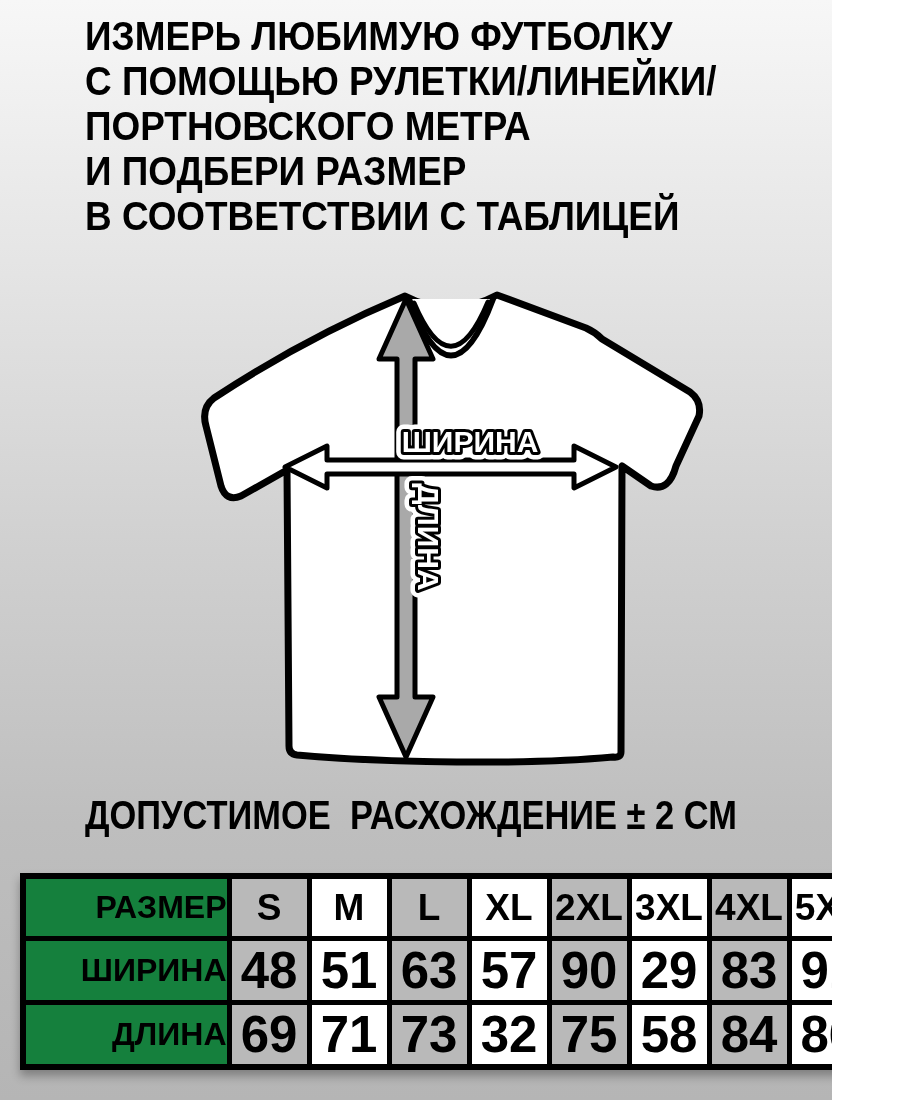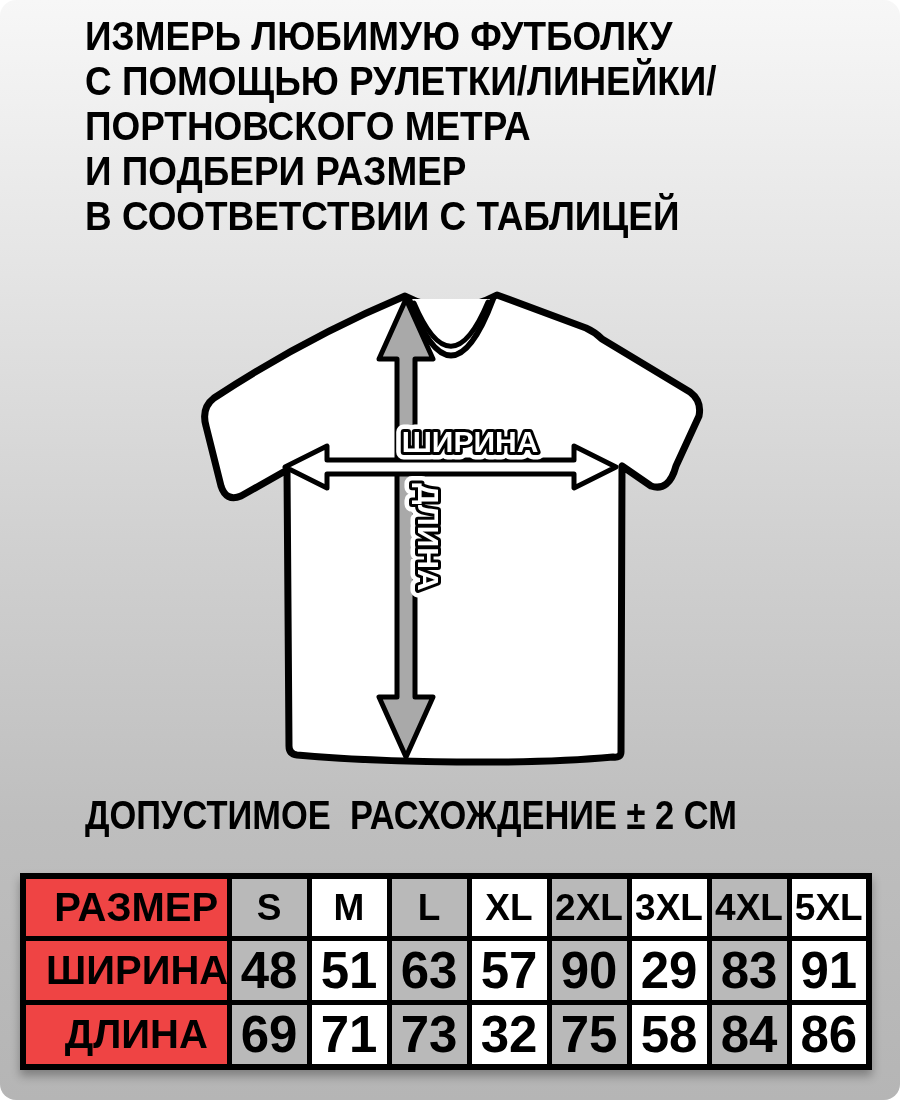--- a/index.html
+++ b/index.html
@@ -1,23 +1,22 @@
 <!DOCTYPE html>
 <html><head>
 <meta charset="utf-8">
 <style>
   html,body{margin:0;padding:0;}
   .canvas{
     position:relative;
-    width:900px;height:1100px;
+    width:832px;height:1100px;
     overflow:hidden;
     background:linear-gradient(to bottom,#f7f7f7 0%,#e4e4e4 25%,#d0d0d0 50%,#bebebe 75%,#b5b5b5 100%);
     font-family:"Liberation Sans","DejaVu Sans",sans-serif;
     color:#000;
-    border-radius:16px;
   }
   .intro{
     position:absolute;left:85px;top:14px;
     font-size:41px;font-weight:700;line-height:45px;
     transform:scaleX(0.9);transform-origin:left top;
     white-space:nowrap;letter-spacing:0;
   }
   .tolerance{
     position:absolute;left:85px;top:793px;
     font-size:41px;font-weight:700;line-height:45px;
@@ -44,24 +43,24 @@
     padding:0;
     text-align:center;
     vertical-align:middle;
     font-weight:700;
     font-size:37px;
     background:#fff;
   }
   .size-table col.c-label{width:206px;}
   .size-table col.c-size{width:80px;}
   .size-table .lbl{
-    text-align:center;
+    text-align:right;
     padding-left:20px;
-    font-size:40px;
-    background:#ef4444;
+    font-size:32px;
+    background:#15803d;
   }
   .size-table .num{font-size:51px;font-weight:600;}
   .size-table .g{background:#b9b9b9;}
   .size-table .w{background:#ffffff;}
 </style>
 </head>
 <body>
 
 <div class="canvas">
 

